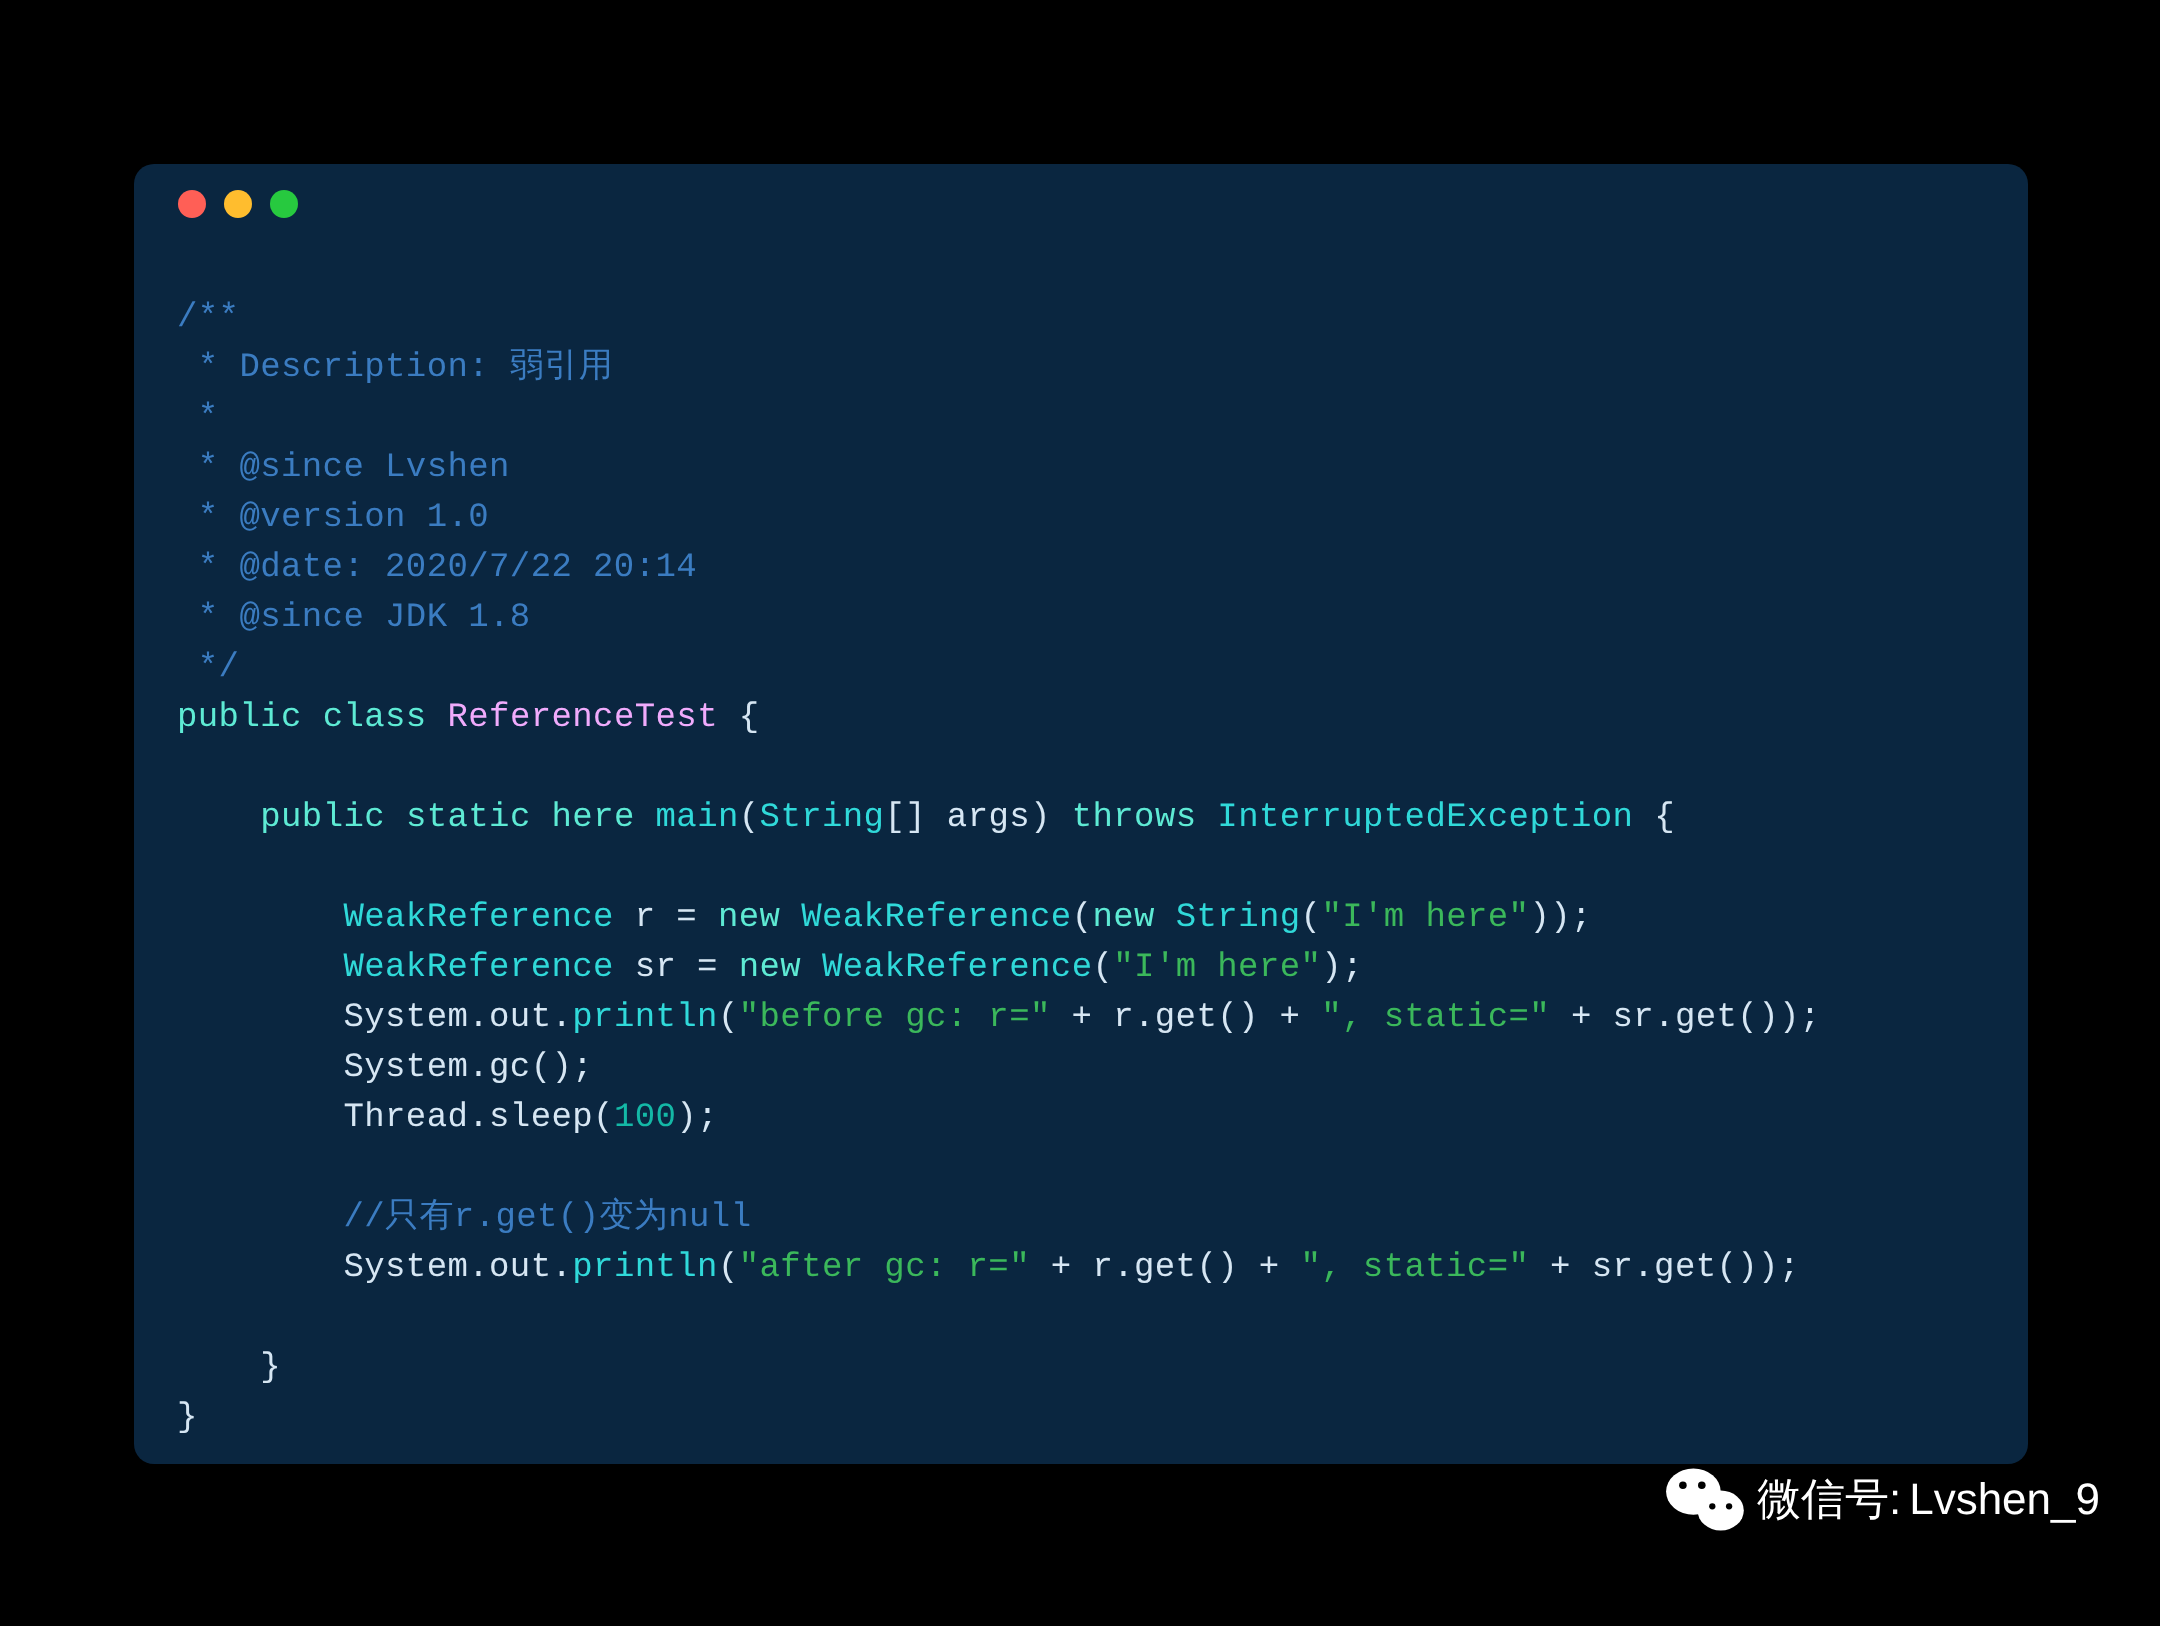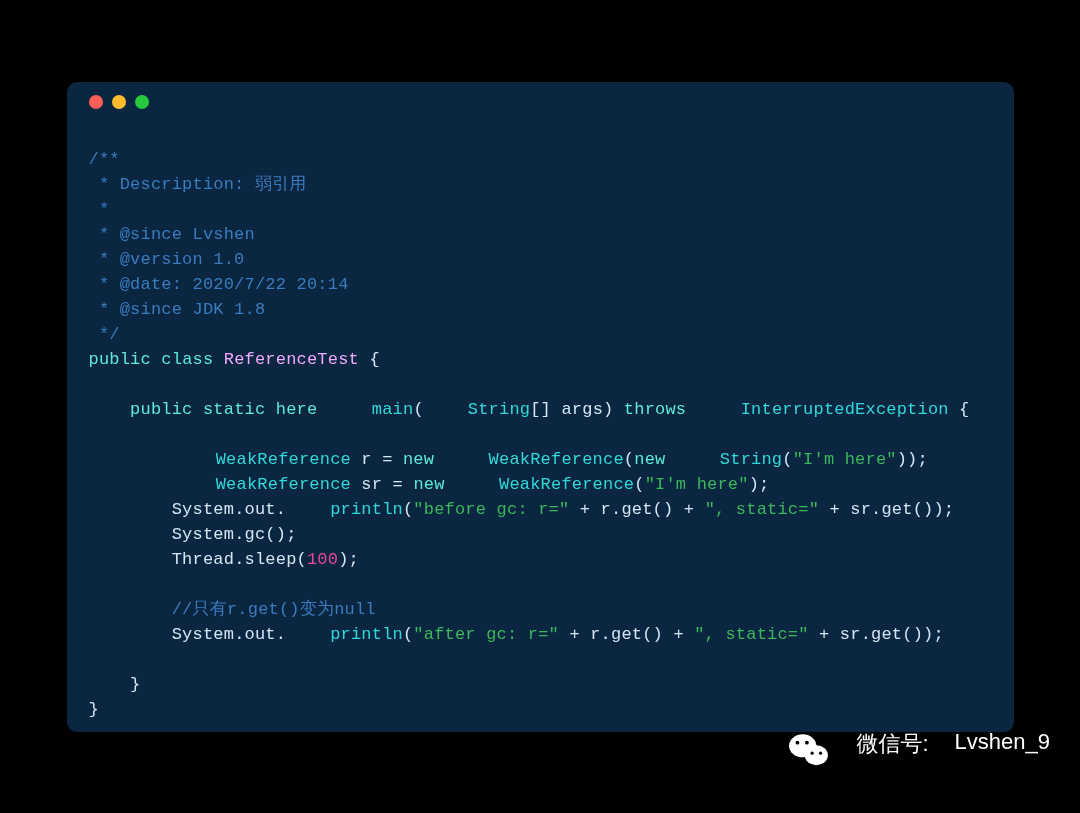--- a/index.html
+++ b/index.html
@@ -45,29 +45,30 @@
       font-family: "SF Mono", "Consolas", "Menlo", "Monaco", "Courier New", monospace;
       font-size: 17px;
       line-height: 25px;
       color: #d6e6f3;
       white-space: pre;
       letter-spacing: 0.2px;
     }
     .comment { color: #3b7cc1; }
     .keyword { color: #5eead4; }
     .classname { color: #f0abfc; }
-    .methodname { color: #30d9d9; margin-left: 44px; }
+    .methodname { color: #30d9d9; }
     .string { color: #3bb85b; }
-    .number { color: #ec4899; }
+    .number { color: #14b8a6; }
     .watermark {
       position: absolute;
       right: 30px;
       bottom: 42px;
       display: flex;
-      gap: 26px;
+      align-items: center;
+      gap: 4px;
       color: #fff;
       font-family: Arial, sans-serif;
       font-size: 22px;
     }
     .wechat-icon {
       width: 42px;
       height: 42px;
       position: relative;
     }
   </style>

